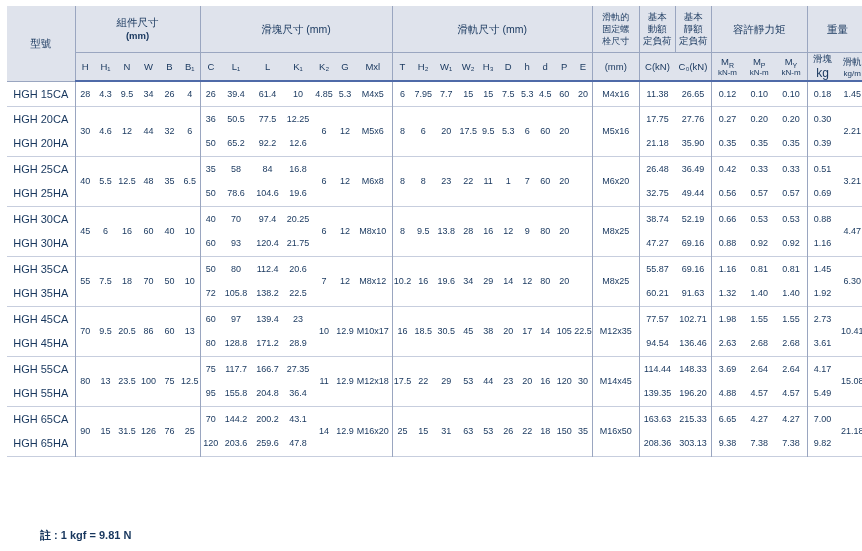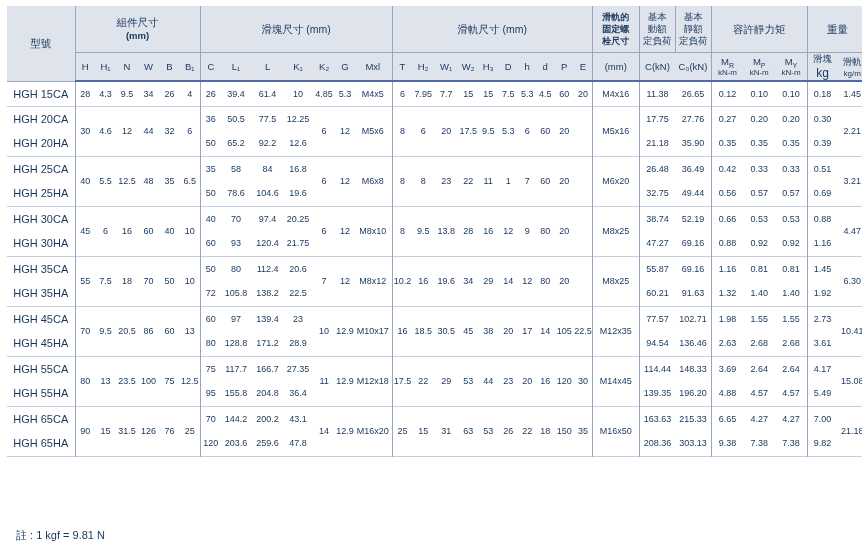--- a/index.html
+++ b/index.html
@@ -56,24 +56,25 @@
   td.model{
     font-weight:bold;
     font-size:11px;
     text-align:left;
     padding-left:9px;
     color:#17365d;
   }
   .rowline{border-bottom:1px solid #c7cede;}
   .note{
     position:absolute;
-    left:16px;
+    left:40px;
     bottom:14px;
     font-size:11px;
     color:#17365d;
+    font-weight:bold;
   }
 </style>
 </head>
 <body>
 
 <div id="sheet">
 
 <table class="spec">
   <colgroup>
     <col style="width:68px">
@@ -119,21 +120,21 @@
         <div>組件尺寸</div>
             <div class="unitline">(mm)</div>
       </th>
       <th class="hdr-group grp-sep" colspan="7">
         <div>滑塊尺寸 (mm)</div>
       </th>
       <th class="hdr-group grp-sep" colspan="10">
         <div>滑軌尺寸 (mm)</div>
       </th>
       <th class="hdr-group grp-sep">
-        <div style="font-size:9px;line-height:12px;font-weight:bold;">滑軌的<br>固定螺<br>栓尺寸</div>
+        <div style="font-size:9px;line-height:12px;">滑軌的<br>固定螺<br>栓尺寸</div>
       </th>
       <th class="hdr-group grp-sep">
         <div style="font-size:9.5px;line-height:12px;">基本<br>動額<br>定負荷</div>
       </th>
       <th class="hdr-group grp-sep">
         <div style="font-size:9.5px;line-height:12px;">基本<br>靜額<br>定負荷</div>
       </th>
       <th class="hdr-group grp-sep" colspan="3">
         <div>容許靜力矩</div>
       </th>

